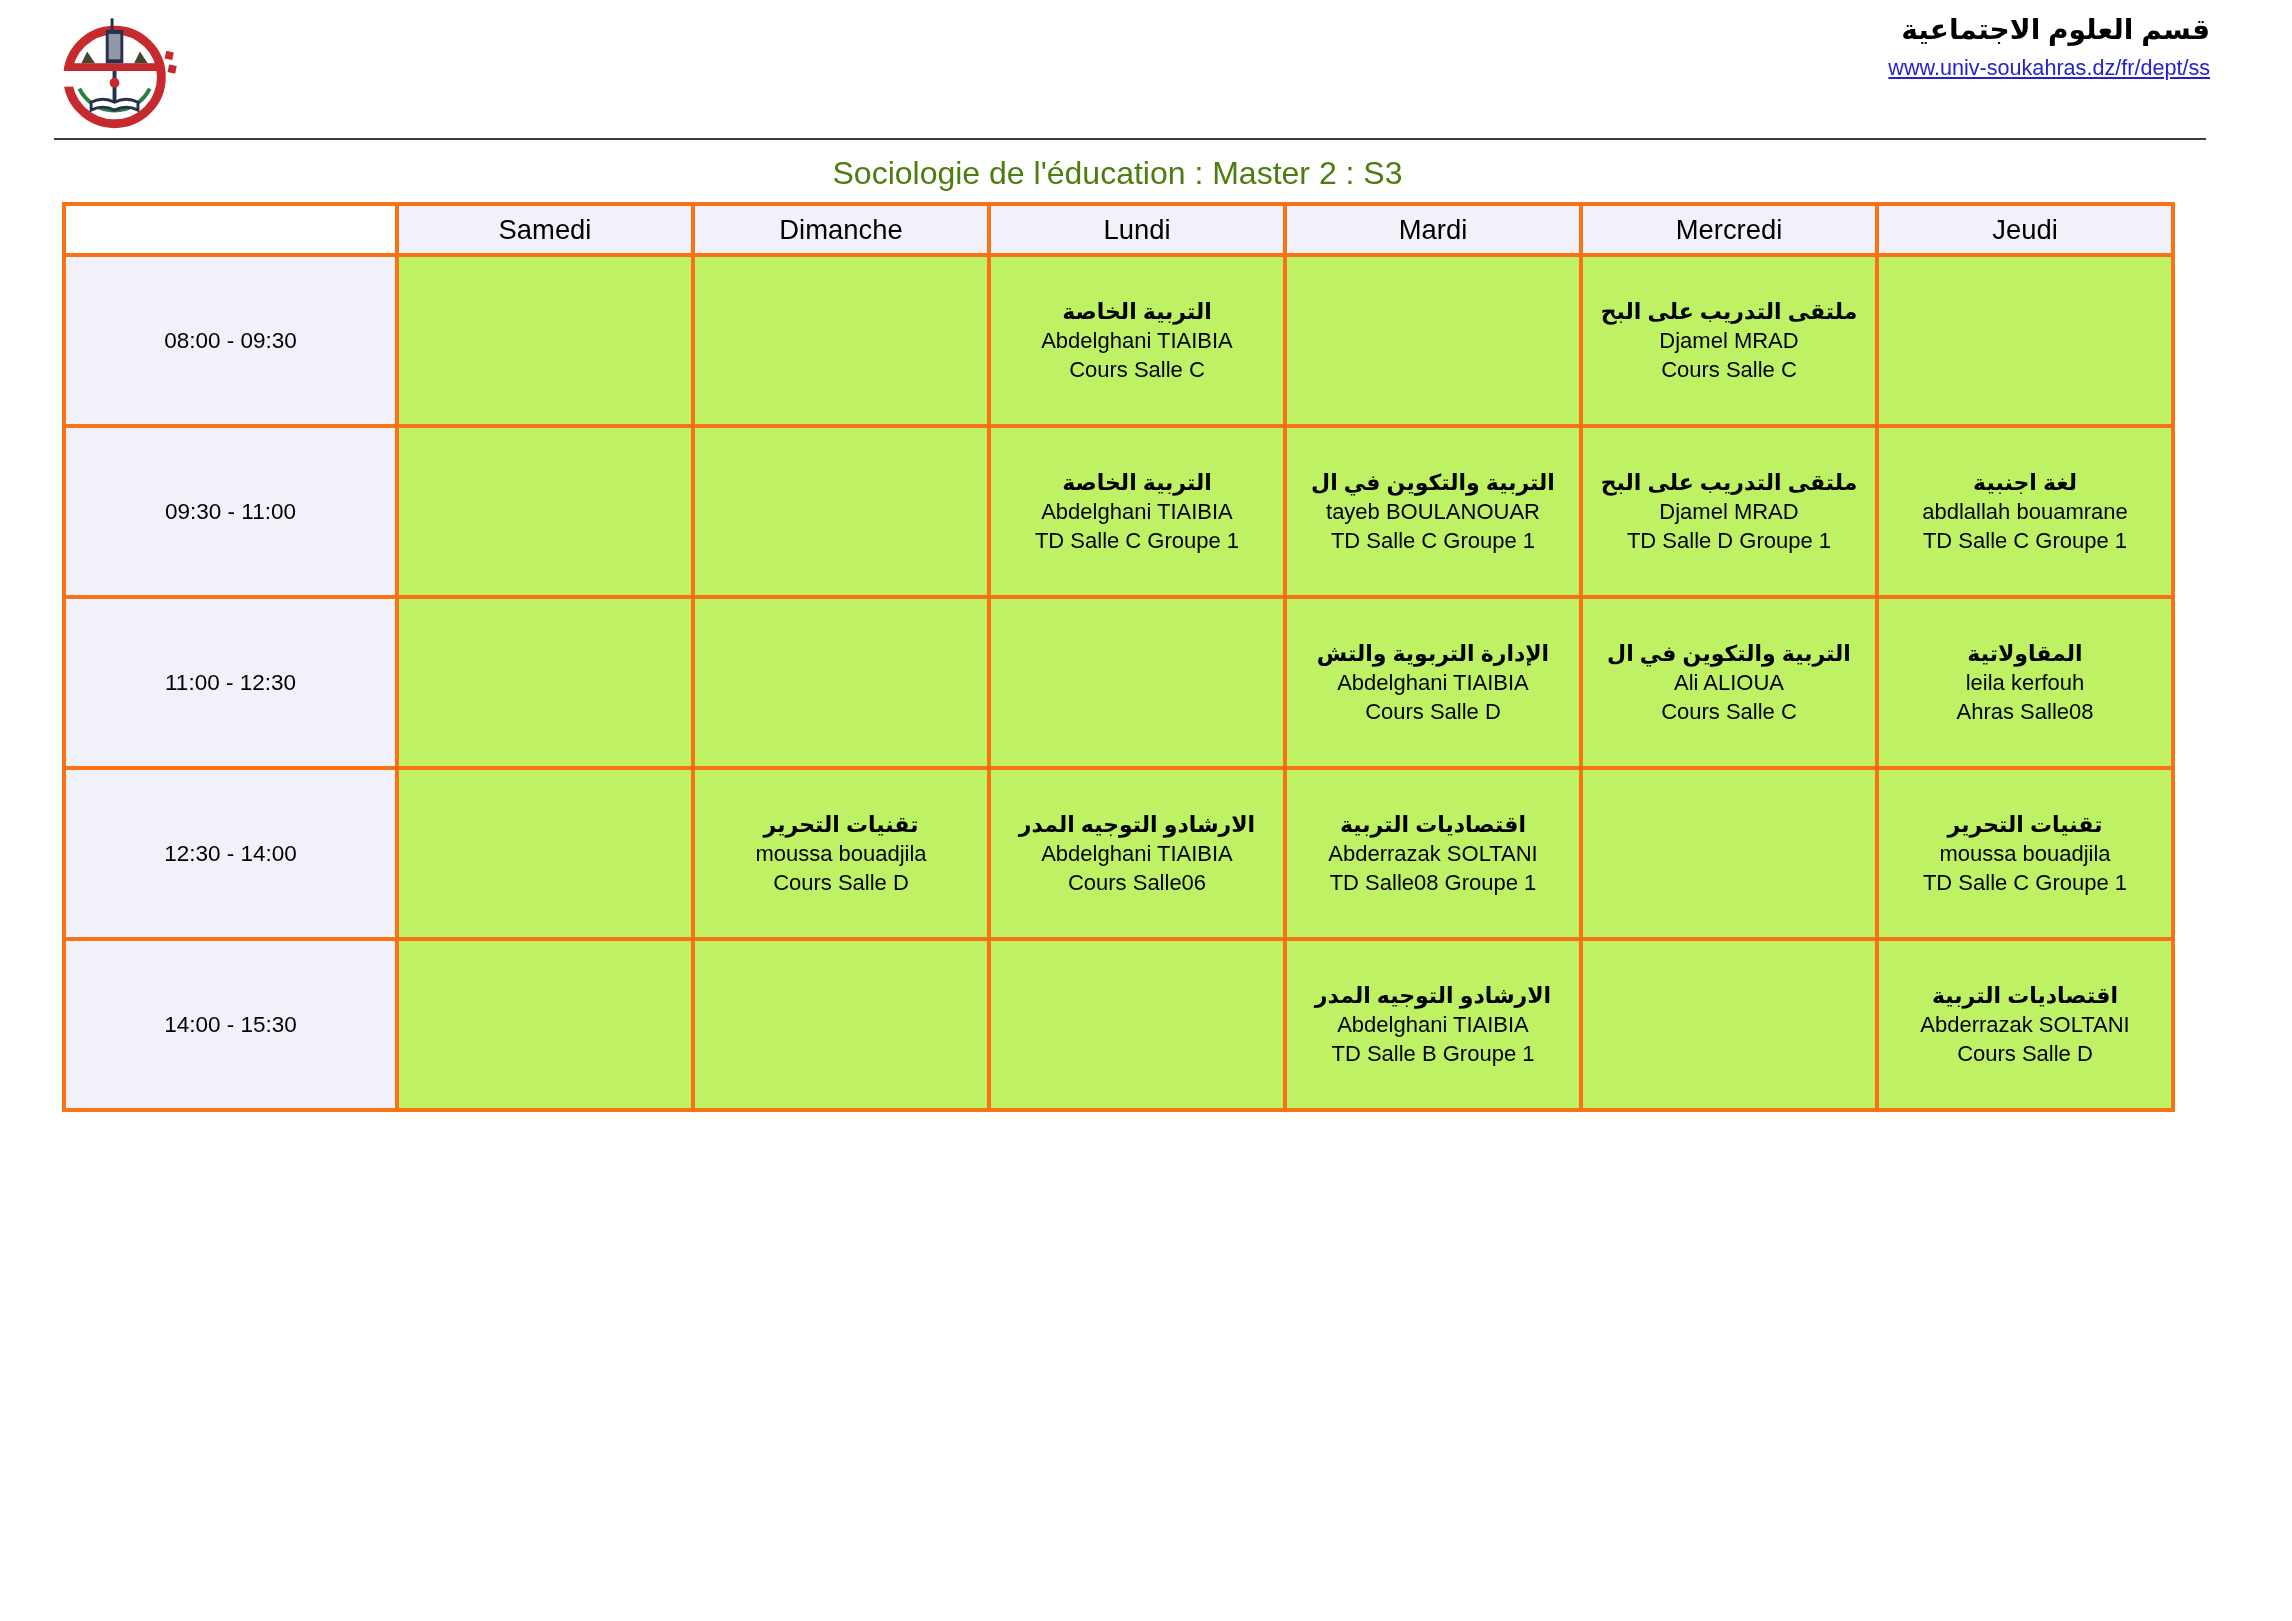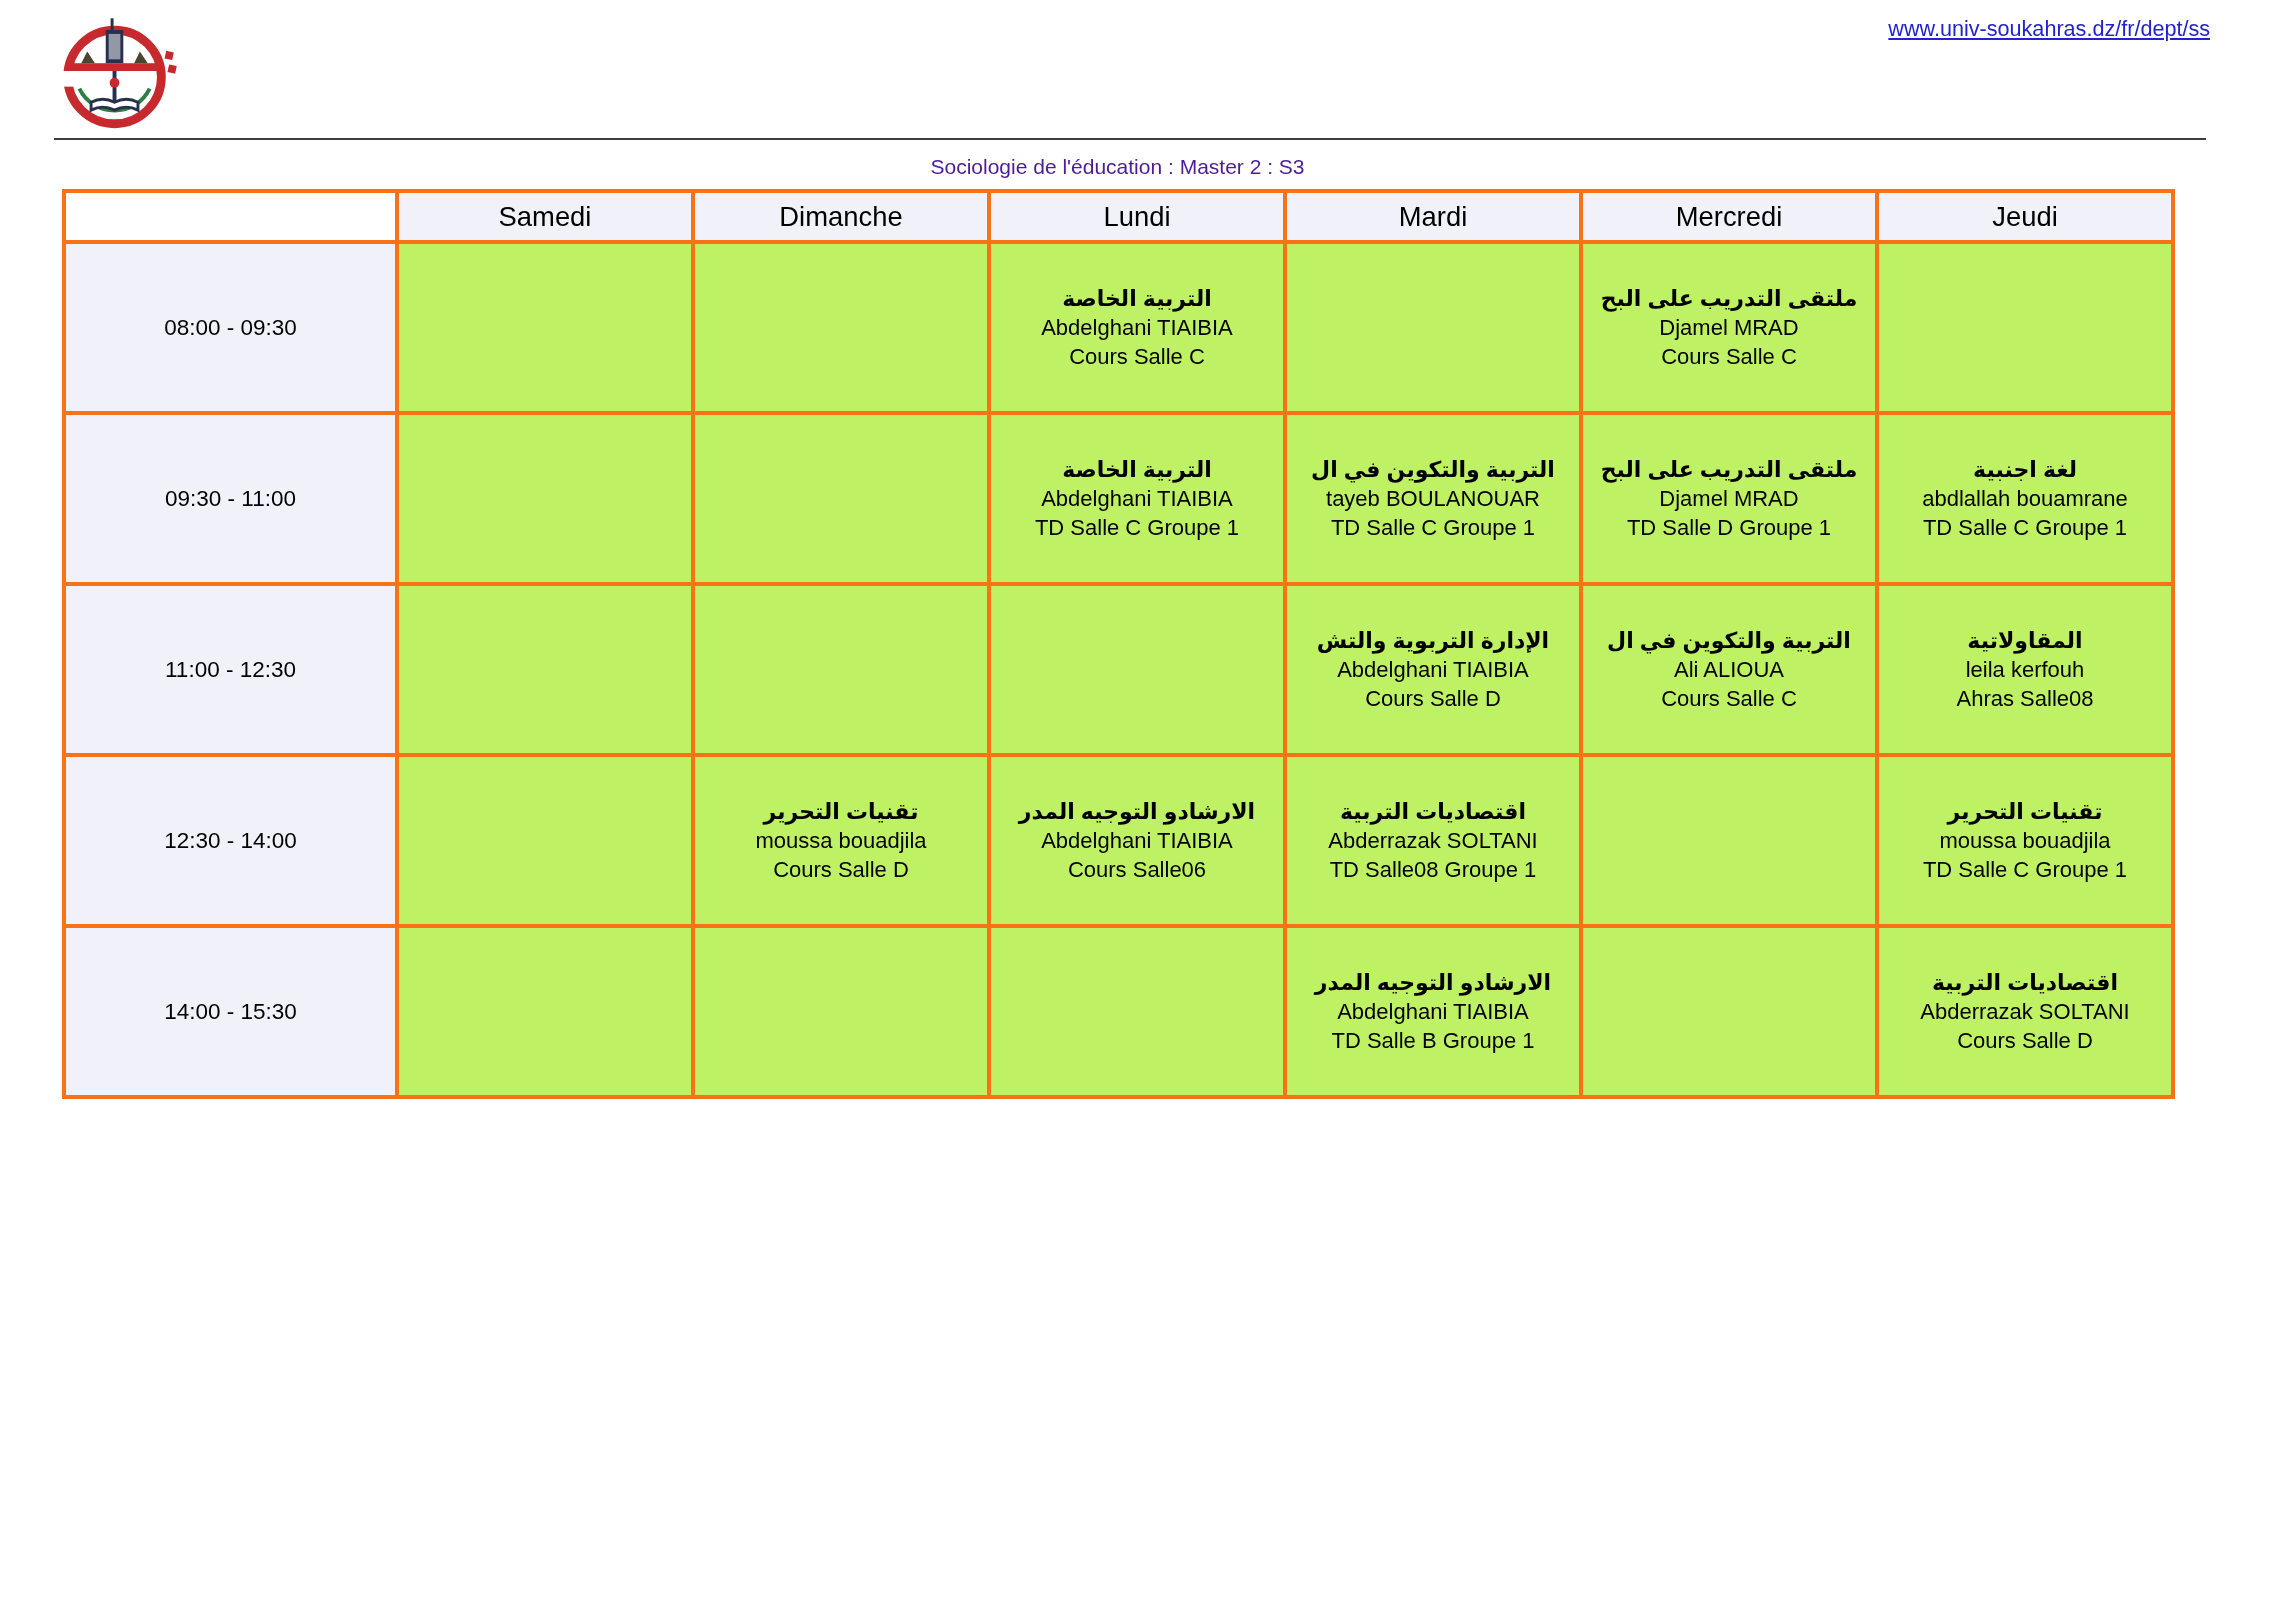--- a/index.html
+++ b/index.html
@@ -21,21 +21,21 @@
   .lh-right .ar{font-size:28px;font-weight:bold;line-height:39px;}
   .lh-right .link{font-size:21.6px;margin-top:5.9px;display:inline-block;}
   .lh-right .link a{color:#2323cc;text-decoration:underline;}
   .rule{
     margin:5.9px 0 0 54px;width:2152px;height:0;
     border-top:2.9px solid #3d3d3d;
   }
   
   .doc-title{
     margin:15.7px 0 9.8px 62px;width:2111px;text-align:center;
-    font-size:21px;color:#4c1d95;
+    font-size:32px;color:#4d7c0f;
   }
   
   table.timetable{
     margin-left:62px;border-collapse:collapse;table-layout:fixed;
     width:2111px;border:2.9px solid #111;
   }
   table.timetable th,table.timetable td{
     border:4px solid #f97316;vertical-align:middle;text-align:center;
     overflow:hidden;
   }
@@ -78,20 +78,21 @@
       <path d="M26 78 A40 40 0 0 0 98 78" fill="none" stroke="#2e7d43" stroke-width="4"></path>
 
       <rect x="60" y="60" width="4" height="40" fill="#27304d"></rect>
       <circle cx="62" cy="72" r="5" fill="#c62a2e"></circle>
 
       <path d="M38 92 Q50 86 62 92 Q74 86 86 92 L86 100 Q74 94 62 100 Q50 94 38 100 Z" fill="#ffffff" stroke="#27304d" stroke-width="3"></path>
     </svg>
   </div>
 
   <div class="lh-right">
+    <div class="ar" dir="rtl">قسم العلوم الاجتماعية</div>
     <div class="link">
       <a href="#">www.univ-soukahras.dz/fr/dept/ss</a>
     </div>
   </div>
 </div>
 
 <div class="rule"></div>
 
 <div class="doc-title">Sociologie de l'éducation : Master 2 : S3</div>
 

